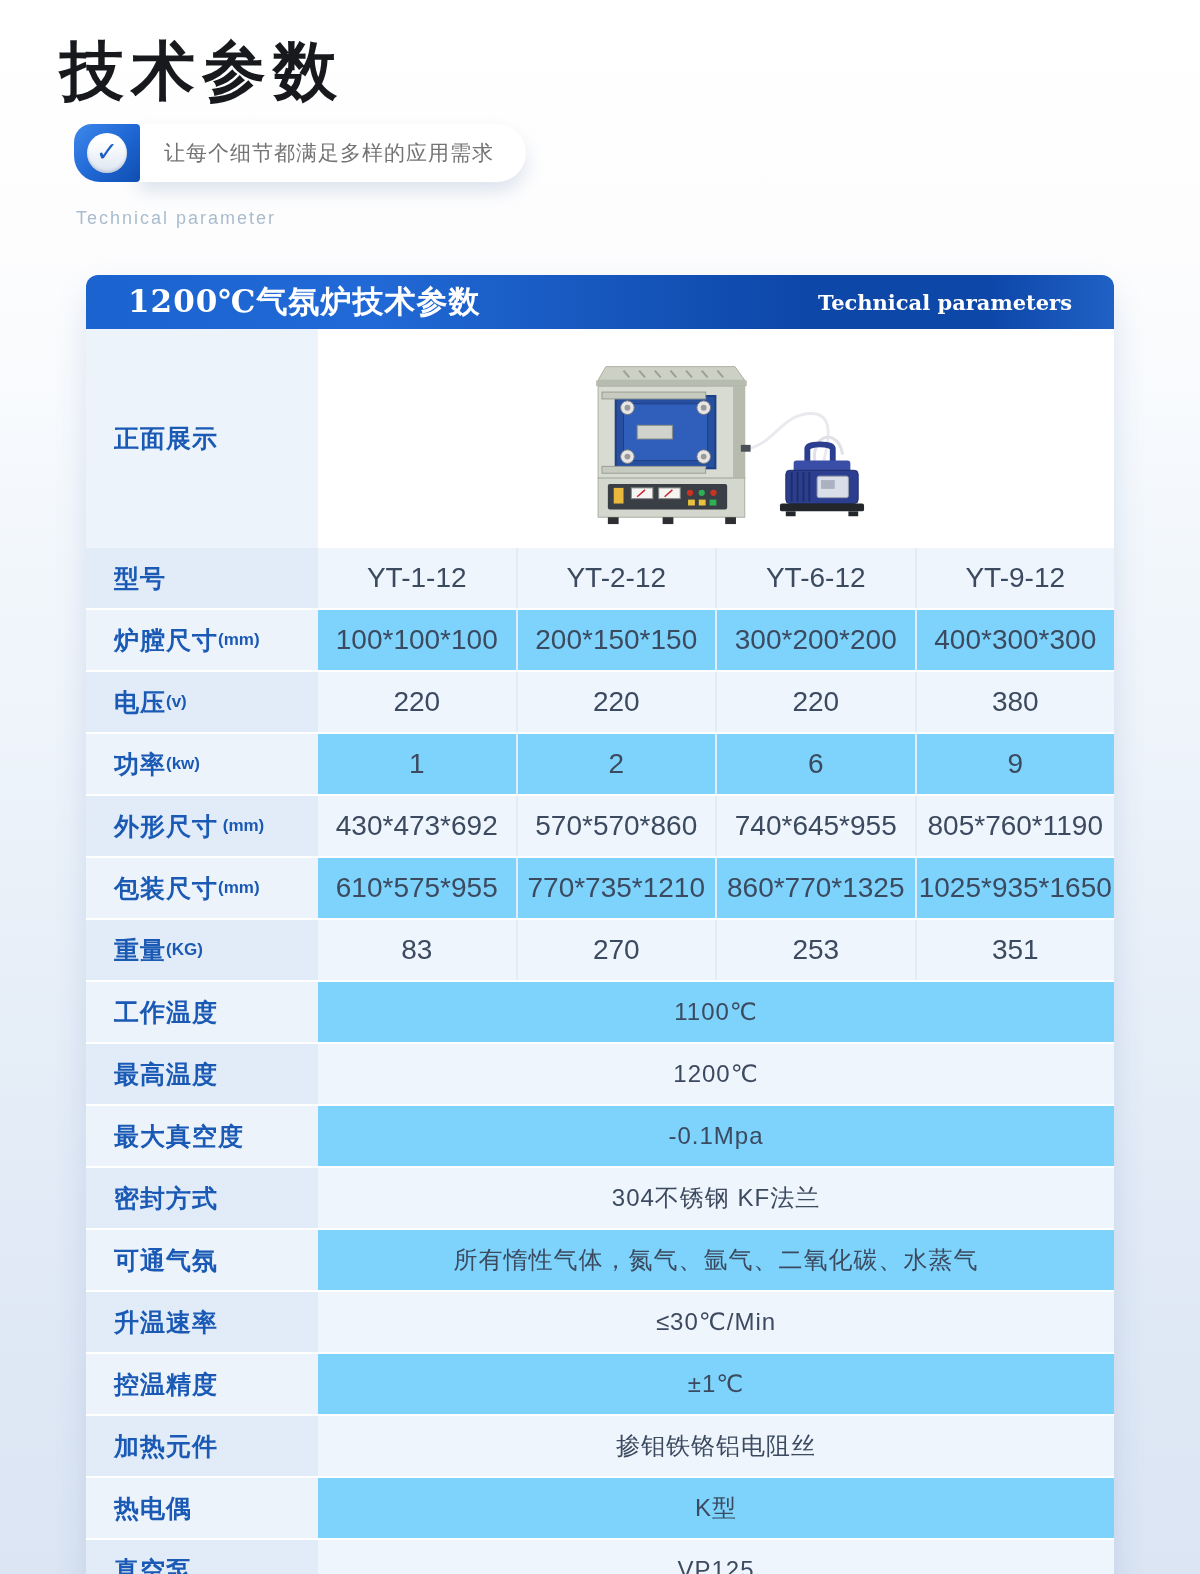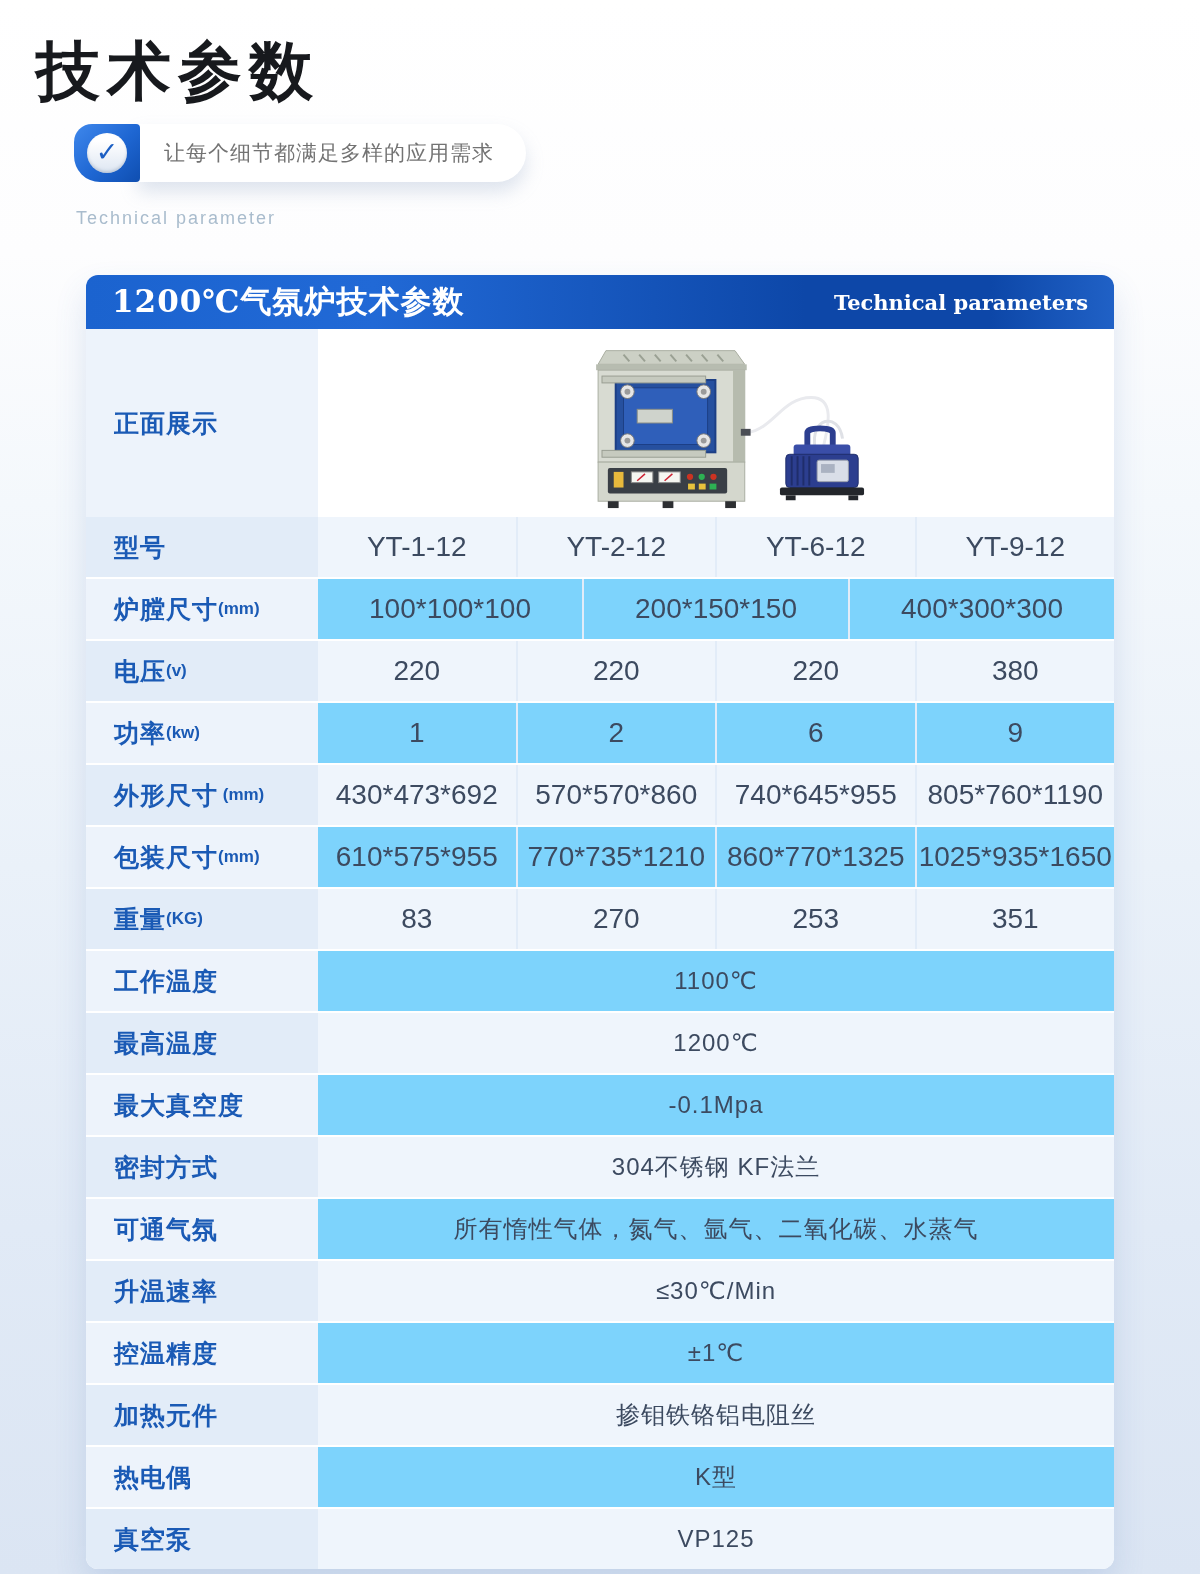--- a/index.html
+++ b/index.html
@@ -3,21 +3,21 @@
 <meta charset="utf-8">
 <style>
   html,body{margin:0;padding:0;}
   body{
     width:1200px;height:1574px;overflow:hidden;position:relative;
     background:linear-gradient(180deg,#ffffff 0%,#fdfdfe 16%,#f4f8fc 32%,#eaf1f9 55%,#e1eaf6 78%,#dbe5f3 100%);
     font-family:"Liberation Sans","DejaVu Sans",sans-serif;
     -webkit-font-smoothing:antialiased;
   }
   .page-title{
-    margin:0;padding:36px 0 0 36px;
+    margin:0;padding:36px 0 0 60px;
     font-family:"DejaVu Serif","Liberation Serif",serif;
     font-size:64px;font-weight:bold;color:#17191d;letter-spacing:7px;line-height:1.1;
   }
   .badge-row{display:flex;align-items:stretch;height:58px;margin:18px 0 0 74px;width:fit-content;position:relative;}
   .badge-square{
     width:66px;flex:0 0 66px;z-index:2;
     background:linear-gradient(135deg,#3f88ec 0%,#1e66d2 55%,#0f4eb0 100%);
     border-radius:18px 4px 4px 26px;
     display:flex;align-items:center;justify-content:center;
   }
@@ -34,29 +34,29 @@
     display:flex;align-items:center;padding:0 32px 0 26px;
     font-size:21px;color:#737373;letter-spacing:1px;white-space:nowrap;
   }
   .subtitle-en{margin:26px 0 16px 76px;color:#a9bccd;font-size:18px;letter-spacing:2px;}
   .card{
     position:relative;width:1028px;margin:46px 0 0 86px;
     border-radius:12px;overflow:hidden;background:#ffffff;
     box-shadow:0 16px 32px rgba(70,110,180,.16);
   }
   .card-header{
-    height:54px;box-sizing:border-box;padding:0 26px;
+    height:54px;box-sizing:border-box;padding:0 42px;
     background:linear-gradient(90deg,#1b63cf 0%,#2169d6 28%,#0d47a8 70%,#0d47a8 88%,#2061c6 100%);
     display:flex;align-items:center;justify-content:space-between;
   }
   .card-title{font-family:"DejaVu Serif","Liberation Serif",serif;font-weight:bold;color:#fff;font-size:31px;letter-spacing:1px;}
   .card-title-en{font-family:"DejaVu Serif","Liberation Serif",serif;font-weight:bold;color:#fff;font-size:21px;}
   .t-row{display:flex;min-height:60px;}
   .t-row + .t-row{border-top:2px solid rgba(255,255,255,.9);}
-  .t-row.image-row{height:188px;border-top:none;gap:36px;}
+  .t-row.image-row{height:219px;border-top:none;gap:36px;}
   .t-label{
     width:232px;flex:0 0 232px;box-sizing:border-box;padding-left:28px;
     display:flex;align-items:center;
     color:#1a5ab5;font-size:25px;font-weight:600;letter-spacing:1px;
   }
   .t-unit{font-size:17px;font-weight:600;white-space:pre;letter-spacing:0;}
   .t-values{flex:1;display:flex;}
   .t-cell{flex:1;display:flex;align-items:center;justify-content:center;color:#3c4a60;font-size:28px;}
   .t-cell + .t-cell{border-left:2px solid #e2ecf8;}
   .t-full{flex:1;display:flex;align-items:center;justify-content:center;color:#3c4a60;font-size:24px;letter-spacing:1px;}
@@ -183,20 +183,21 @@
         </div>
       </div>
       <div class="t-row row-white">
         <div class="t-label">
           <span>炉膛尺寸</span>
           <span class="t-unit">(mm)</span>
         </div>
         <div class="t-values">
           <div class="t-cell">100*100*100</div>
           <div class="t-cell">200*150*150</div>
+          <div class="t-cell">300*200*200</div>
           <div class="t-cell">400*300*300</div>
         </div>
       </div>
       <div class="t-row row-tint">
         <div class="t-label">
           <span>电压</span>
           <span class="t-unit">(v)</span>
         </div>
         <div class="t-values">
           <div class="t-cell">220</div>

